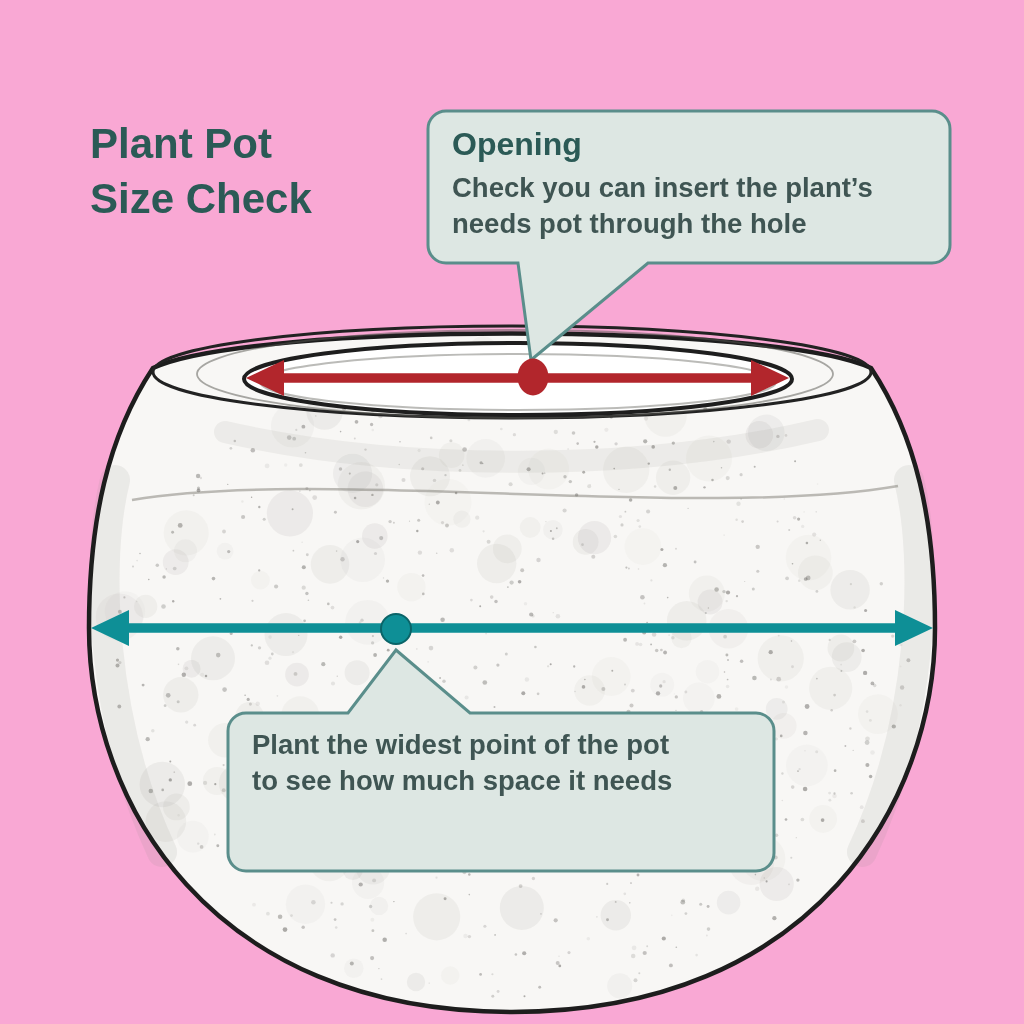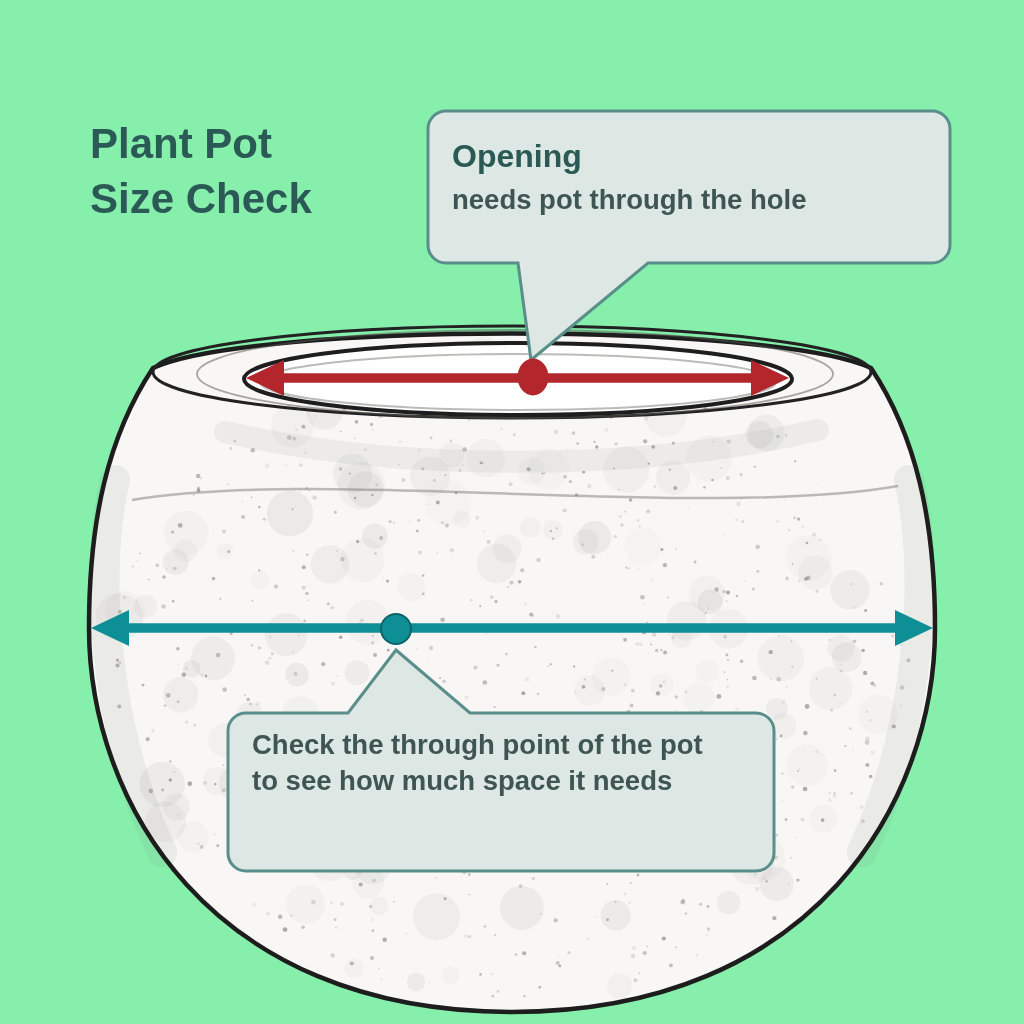--- a/index.html
+++ b/index.html
@@ -1,28 +1,28 @@
 <!DOCTYPE html>
 <html><head>
 <meta charset="utf-8">
 <style>
   html,body{margin:0;padding:0;background:#ffffff;}
   .canvas{
-    position:relative;width:1024px;height:1024px;background:#86efac;overflow:hidden;
+    position:relative;width:1024px;height:1024px;background:#f9a8d4;overflow:hidden;
     font-family:"Liberation Sans", sans-serif;
   }
   svg.scene{position:absolute;left:0;top:0;width:1024px;height:1024px;}
   .page-title{
     position:absolute;left:90px;top:116px;
     color:#2b5a56;font-size:42px;font-weight:700;line-height:1.32;
   }
   .page-title .t-line{display:block;white-space:nowrap;}
   .callout-text{position:absolute;}
   .callout-title{
-    font-size:32px;font-weight:700;color:#2b5a56;margin:12px 0 7px 0;white-space:nowrap;
+    font-size:32px;font-weight:700;color:#2b5a56;margin:0 0 7px 0;white-space:nowrap;
   }
   .callout-line{
     font-size:27.5px;font-weight:600;color:#3f5553;line-height:1.31;white-space:nowrap;
   }
   .bubble{fill:#dde7e3;stroke:#5a8e8b;stroke-width:3;}
 </style>
 </head>
 <body>
 
 <div class="canvas">
@@ -892,21 +892,22 @@
     </g>
   </svg>
 
   <div class="page-title">
     <span class="t-line">Plant Pot</span>
     <span class="t-line">Size Check</span>
   </div>
 
   <div class="callout-text" style="left:452px;top:126px;">
     <div class="callout-title">Opening</div>
+    <div class="callout-line">Check you can insert the plant’s</div>
     <div class="callout-line">needs pot through the hole</div>
   </div>
 
   <div class="callout-text" style="left:252px;top:727px;">
-    <div class="callout-line">Check the through point of the pot</div>
+    <div class="callout-line">Plant the widest point of the pot</div>
     <div class="callout-line">to see how much space it needs</div>
   </div>
 
 </div>
 
 </body></html>

